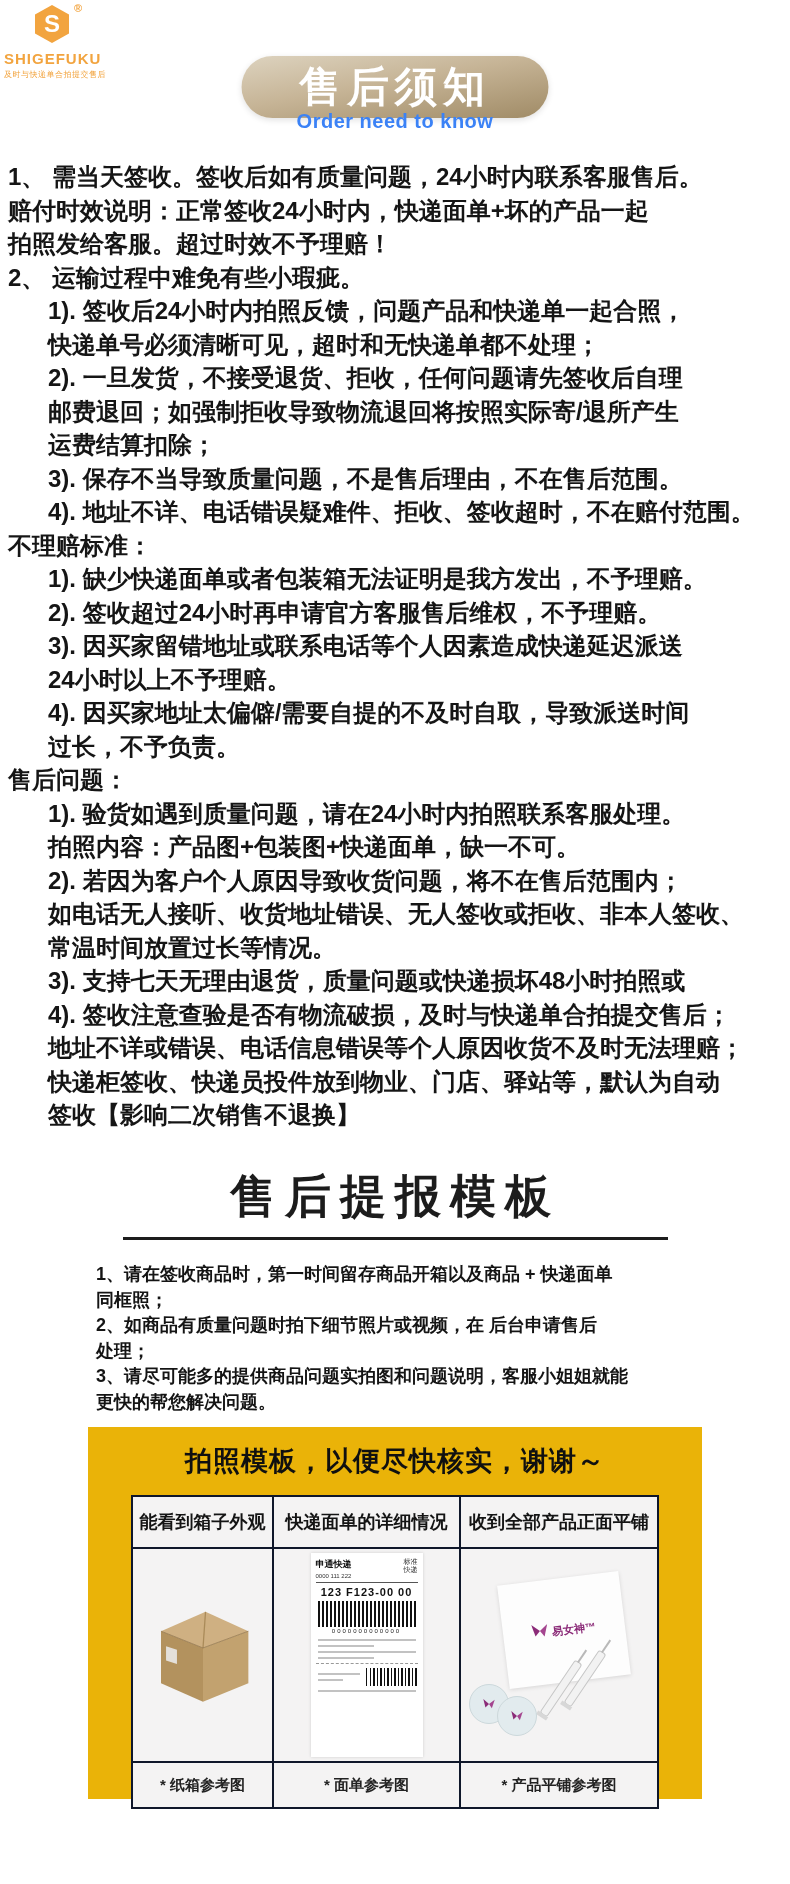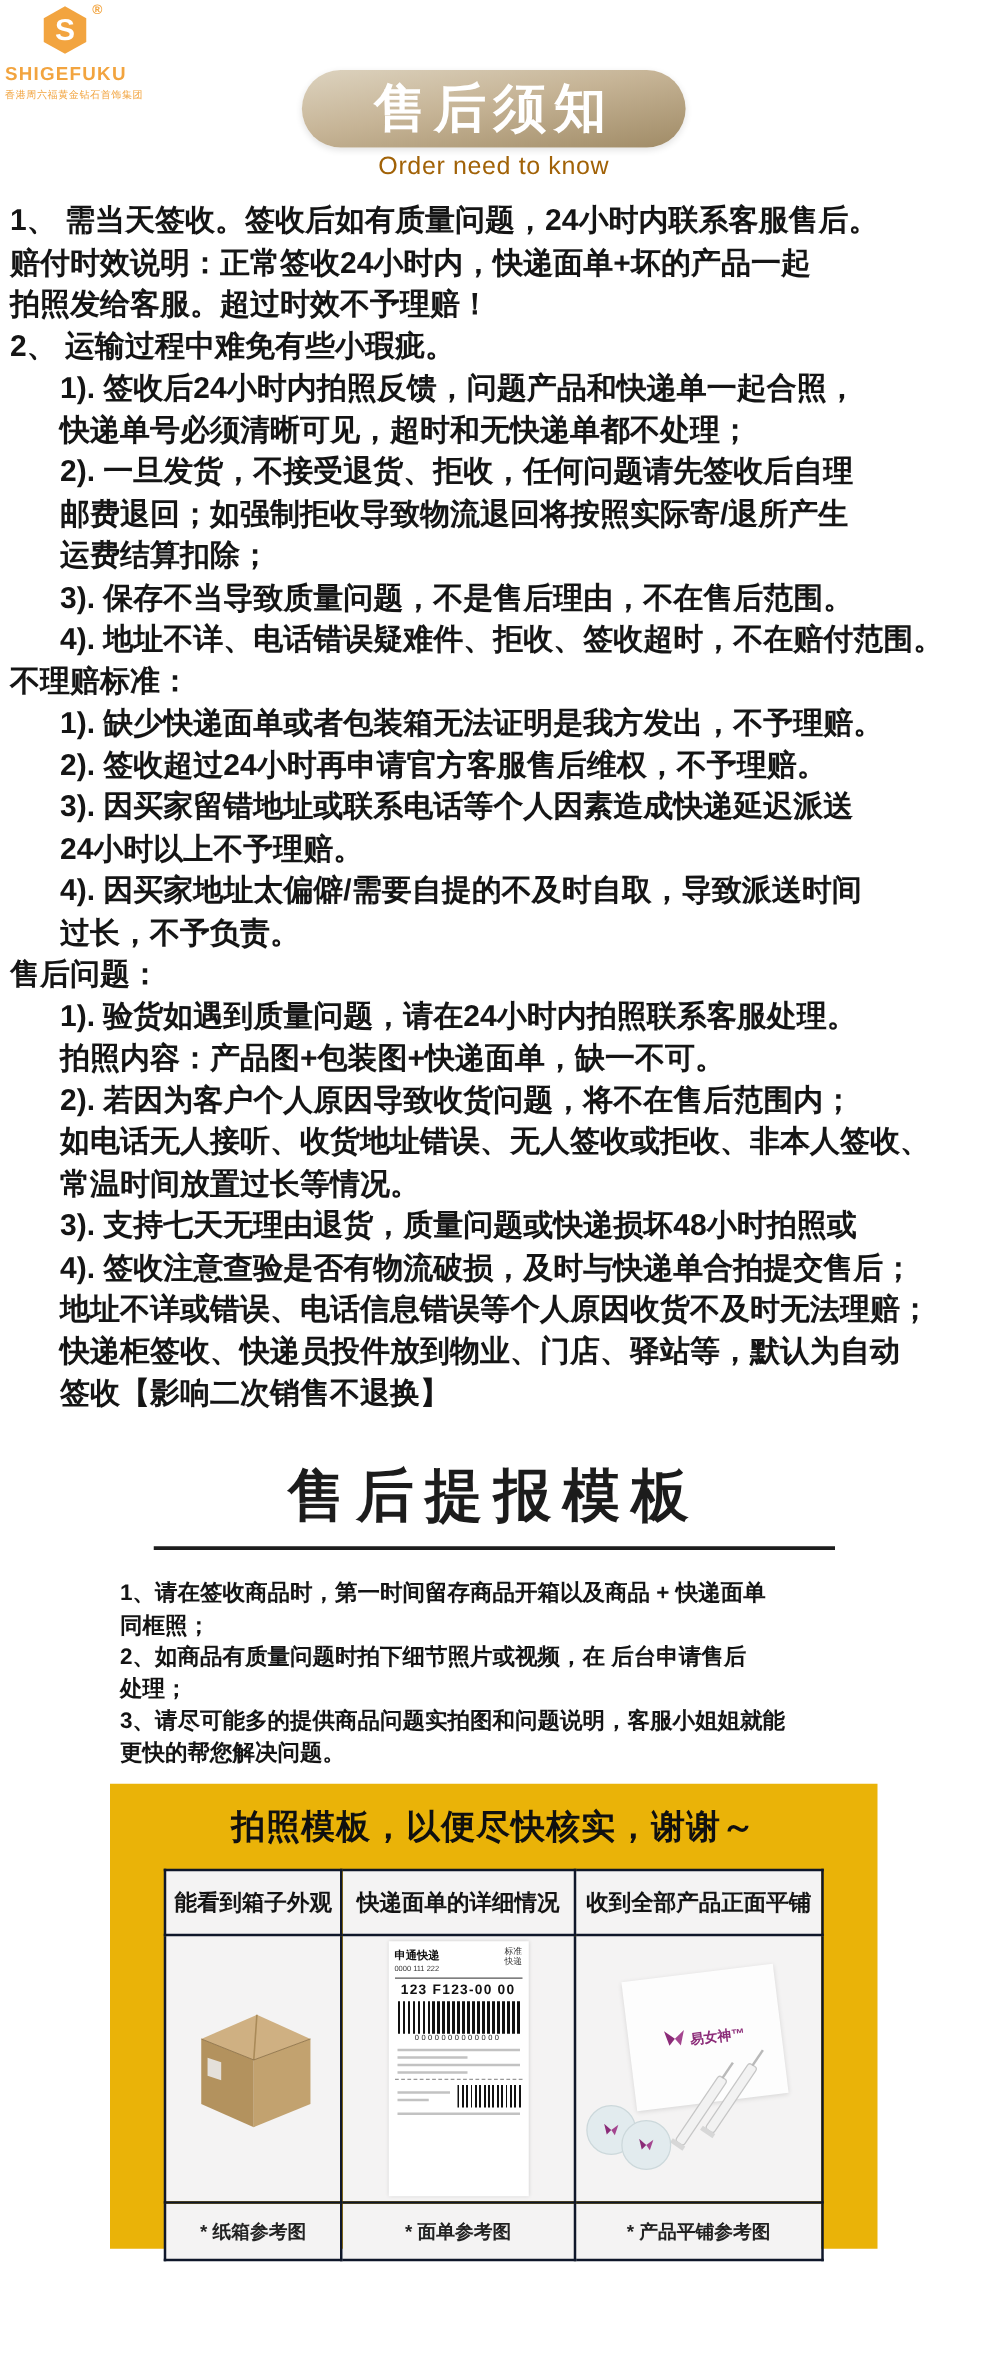--- a/index.html
+++ b/index.html
@@ -13,22 +13,22 @@
   .logo-icon-wrap{position:relative;display:inline-block;}
   .reg{position:absolute;right:-12px;top:-2px;font-size:11px;color:#f2a43f;font-weight:bold;}
   .brand-name{margin-top:2px;font-size:15px;font-weight:bold;color:#f2a43f;letter-spacing:1px;}
   .brand-sub{margin-top:2px;font-size:8px;color:#f2a43f;letter-spacing:0.5px;white-space:nowrap;}
   .banner{position:absolute;left:50%;top:56px;transform:translateX(-50%);
     width:307px;height:62px;border-radius:34px;
     background:linear-gradient(170deg,#ddd3bf 0%,#c6b496 45%,#a08b66 100%);
     display:flex;align-items:center;justify-content:center;
     box-shadow:0 2px 6px rgba(0,0,0,0.12);}
   .banner-title{color:#fff;font-size:42px;font-weight:bold;letter-spacing:6px;line-height:1;}
-  .banner-sub{position:absolute;top:122px;width:100%;text-align:center;
-    font-size:20px;font-weight:400;color:#a16207;letter-spacing:0.5px;}
+  .banner-sub{position:absolute;top:110px;width:100%;text-align:center;
+    font-size:20px;font-weight:700;color:#3b82f6;letter-spacing:0.5px;}
   
   .notice{padding:8px 16px 0 8px;}
   .nline{font-size:24px;line-height:33.5px;font-weight:600;color:#151515;white-space:nowrap;}
   .nline.lv1{padding-left:40px;}
   
   .report-title{margin-top:38px;text-align:center;font-size:46px;font-weight:bold;
     letter-spacing:9px;color:#1c1c1c;line-height:1.15;}
   .divider{width:545px;height:3px;background:#1d1d1d;margin:15px auto 0;}
   .instructions{margin:22px 88px 0 96px;}
   .iline{font-size:18px;line-height:25.5px;font-weight:600;color:#141414;white-space:nowrap;}
@@ -88,21 +88,21 @@
     <span class="logo-icon-wrap">
       <span>
         <svg width="36" height="40" viewBox="0 0 36 40">
           <polygon points="18,1 35,10.5 35,29.5 18,39 1,29.5 1,10.5" fill="#f2a43f"></polygon>
           <text x="18" y="28" text-anchor="middle" font-size="24" font-weight="bold" fill="#ffffff" font-family="Liberation Sans, sans-serif">S</text>
         </svg>
       </span>
       <span class="reg">®</span>
     </span>
     <div class="brand-name">SHIGEFUKU</div>
-    <div class="brand-sub">香港周六福黄金钻石首饰集团</div>
+    <div class="brand-sub">及时与快递单合拍提交售后</div>
   </div>
   <div class="banner">
     <span class="banner-title">售后须知</span>
   </div>
   <div class="banner-sub">Order need to know</div>
 </div>
 
 <div class="notice">
 
     <div class="nline lv0">1、 需当天签收。签收后如有质量问题，24小时内联系客服售后。</div>

